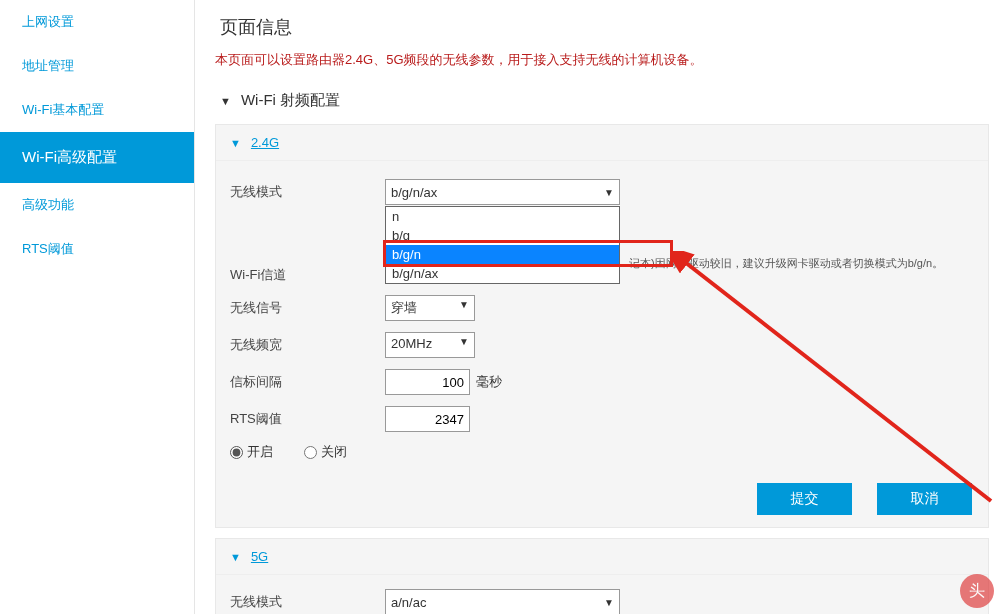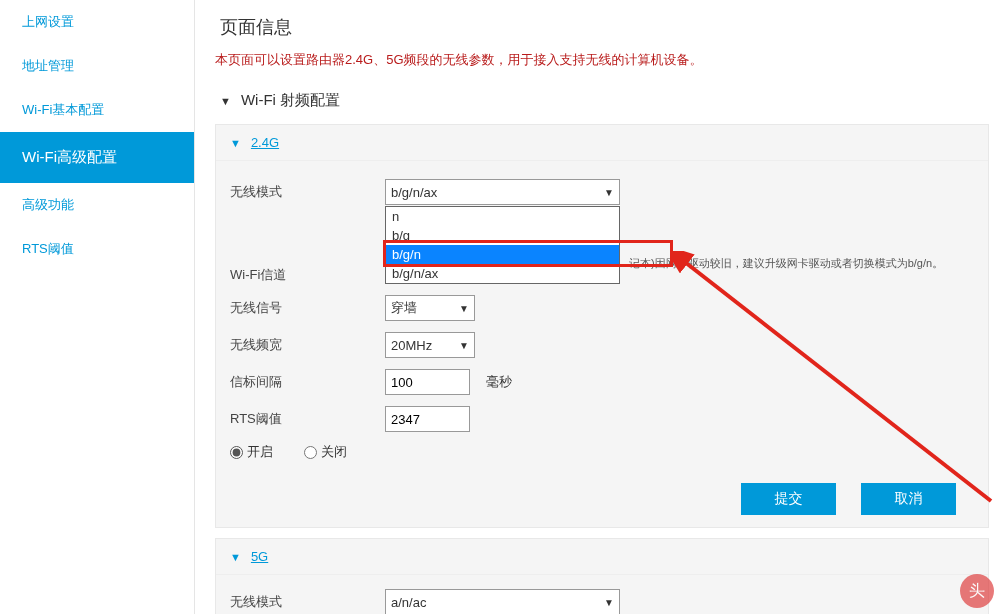--- a/index.html
+++ b/index.html
@@ -15,33 +15,33 @@
     .section-header .tri { font-size: 11px; margin-right: 10px; }
     .panel { background: #f5f5f5; border: 1px solid #e8e8e8; padding: 0; margin-bottom: 10px; position: relative; }
     .panel-head { display: flex; align-items: center; padding: 10px 14px; border-bottom: 1px solid #eee; }
     .panel-head .tri { color: #0099d9; font-size: 11px; margin-right: 10px; }
     .panel-head .title { color: #0099d9; text-decoration: underline; font-size: 13px; }
     .panel-body { padding: 18px 14px 55px 14px; position: relative; }
     .form-row { display: flex; align-items: center; margin-bottom: 11px; }
     .form-label { width: 155px; font-size: 13px; color: #444; }
     .select, .input { border: 1px solid #999; background: #fff; font-size: 13px; padding: 3px 5px; height: 26px; }
     .select.wide { width: 235px; display:flex; align-items:center; justify-content:space-between; padding-right:5px;}
-    .select.med { width: 90px; display:flex; align-items:center; justify-content:space-between; padding-right:5px;gap:8px;}
-    .input.small { width: 85px; }
+    .select.med { width: 90px; display:flex; align-items:flex-start; justify-content:space-between; padding-right:5px;gap:8px;}
+    .input.small { width: 85px; text-align: right; }
     .caret { font-size: 10px; }
-    .unit { font-size: 13px; margin-left: 16px; }
+    .unit { font-size: 13px; margin-left: 6px; }
     .radio-group { display: flex; align-items: flex-end; gap: 31px; }
     .radio-item { display: flex; align-items: center; gap: 4px; }
     .radio-item input { accent-color: #555; }
     .dropdown-open { position: absolute; top: 45px; left: 169px; width: 235px; border: 1px solid #666; background: #fff; z-index: 10; }
     .dropdown-option { padding: 2px 6px; font-size: 13px; color: #333; }
     .dropdown-option.selected { background: #0a84ff; color: #fff; }
     .highlight-box { position: absolute; top: 79px; left: 167px; width: 290px; height: 27px; border: 3px solid #e1251b; z-index: 11; pointer-events:none; }
     .hint { position: absolute; top: 51px; left: 413px; font-size: 11px; color: #555; margin-top: 44px; }
-    .btn-row { position: absolute; right: 32px; bottom: 12px; display: flex; gap: 25px; }
+    .btn-row { position: absolute; right: 16px; bottom: 12px; display: flex; gap: 25px; }
     .btn { width: 95px; height: 32px; display: flex; align-items: center; justify-content: center; color: #fff; background: #0099d9; font-size: 14px; cursor: pointer; }
     .arrow { position: absolute; pointer-events: none; z-index: 12; }
     .watermark { position: absolute; right: 10px; bottom: 6px; display: flex; align-items: center; gap: 8px; opacity: 0.65; font-style: italic; font-size: 22px; color: #777; z-index:20;}
     .wm-circle { width: 34px; height: 34px; border-radius: 50%; background: #d33; display:flex; align-items:center; justify-content:center; color:#fff; font-size:16px; font-style:normal;}
     .panel2-body { padding: 14px 14px 0 14px; }
   </style>
 </head>
 <body>
 
 <div class="container">

